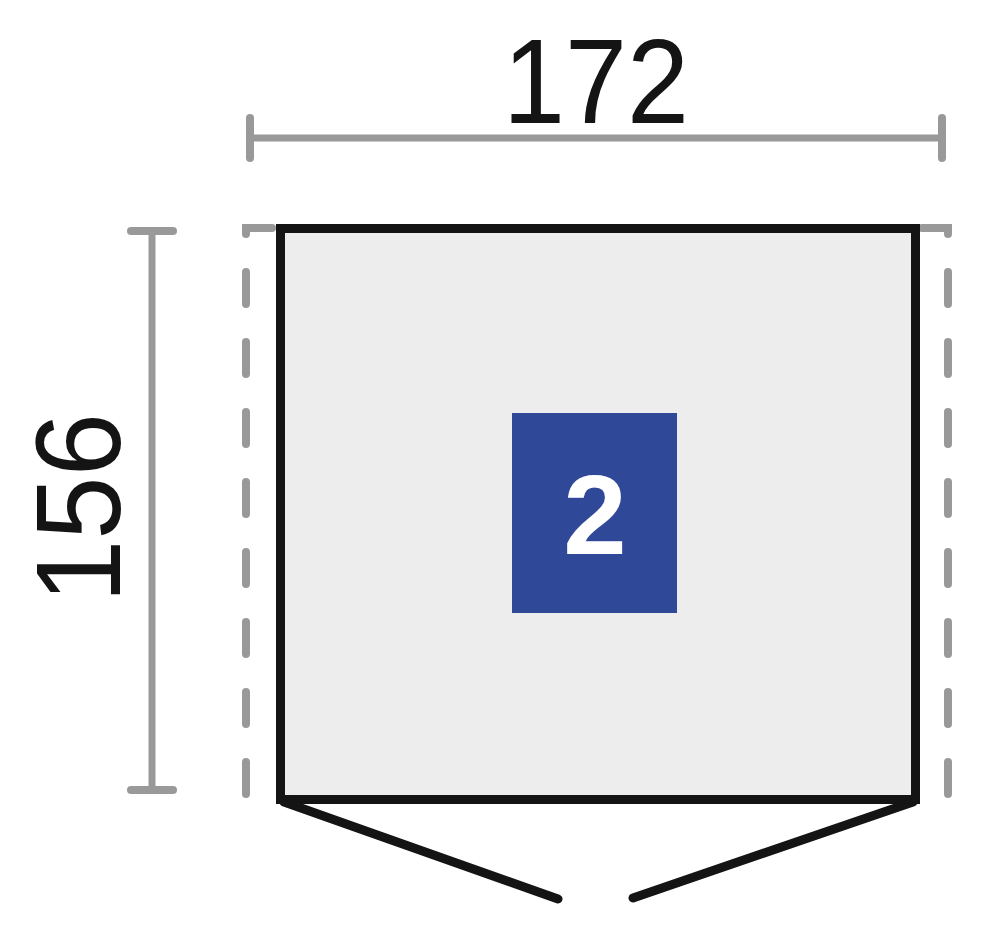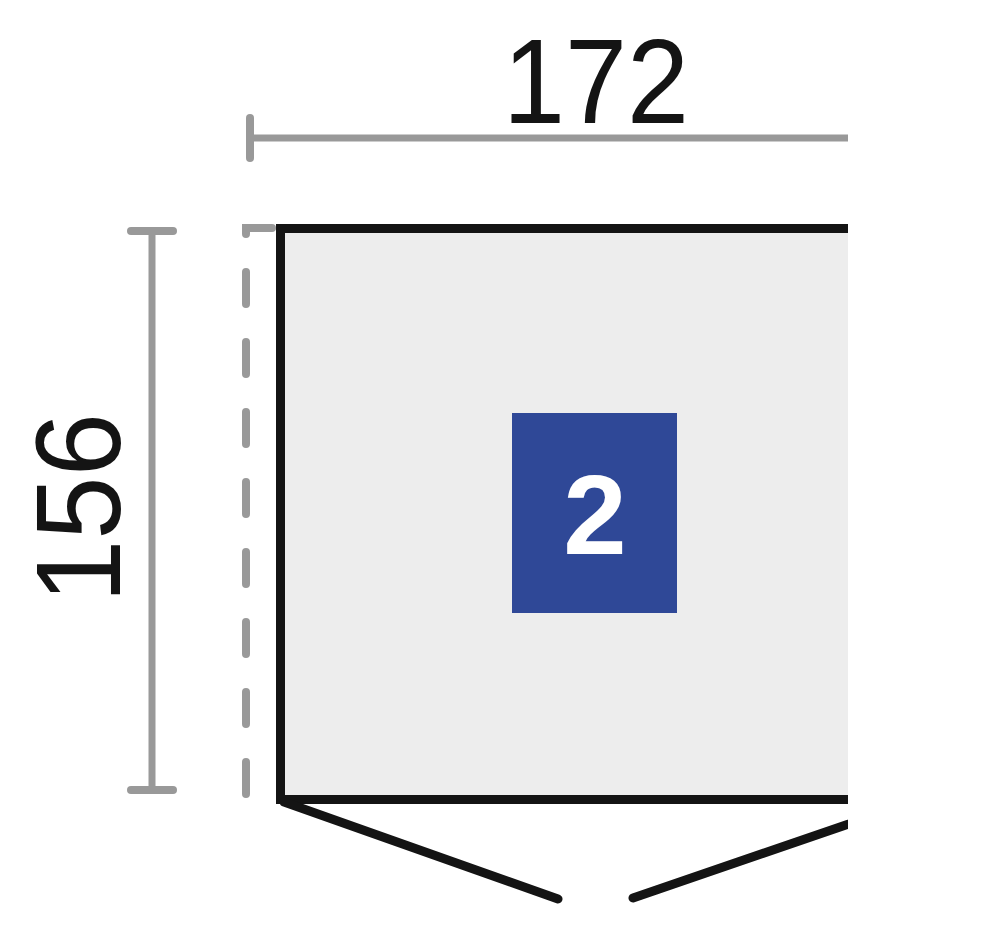--- a/index.html
+++ b/index.html
@@ -2,21 +2,21 @@
 <html><head>
 <meta charset="utf-8">
 <style>
   html, body {
     margin: 0;
     padding: 0;
     background: #ffffff;
   }
   .stage {
     position: relative;
-    width: 848px;
+    width: 1000px;
     height: 942px;
     background: #ffffff;
     overflow: hidden;
   }
   svg {
     display: block;
     width: 1000px;
     height: 942px;
   }
   .dim-label {

